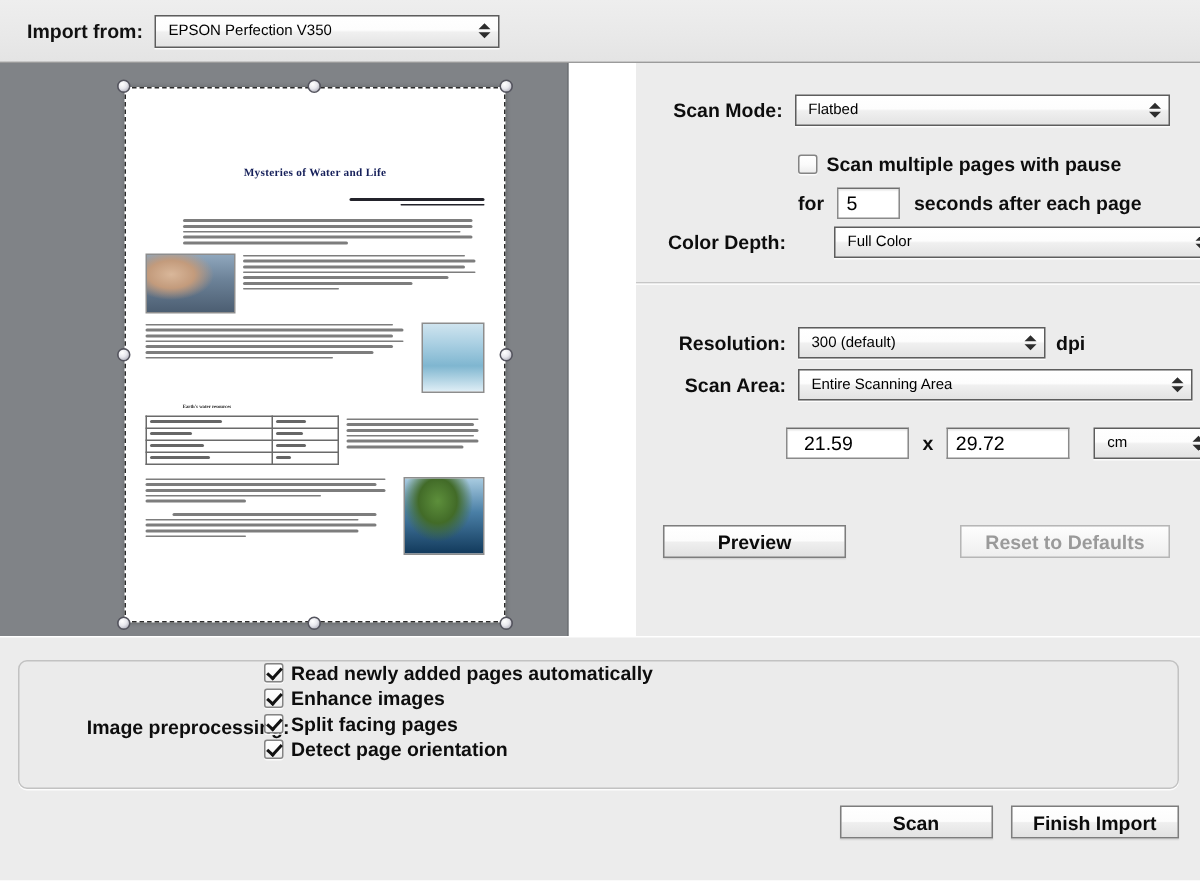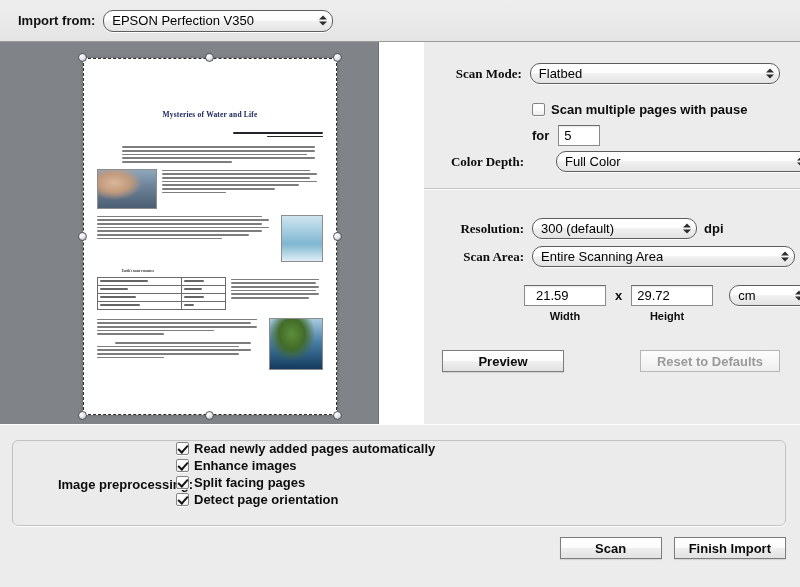--- a/index.html
+++ b/index.html
@@ -39,24 +39,24 @@
 
   
   .popup {
     position: relative;
     display: inline-flex;
     align-items: center;
     box-sizing: border-box;
     height: 21px;
     padding: 0 24px 0 8px;
     border: 1px solid #5d5d5d;
-    border-radius: 10px;
+    border-radius: 0;
     background: linear-gradient(to bottom, #ffffff 0%, #fdfdfd 45%, #f0f0f0 52%, #e3e3e3 100%);
     box-shadow: 0 1px 0 rgba(255,255,255,0.85);
-    font-size: 13px;
+    font-size: 10px;
     color: #000;
     white-space: nowrap;
     overflow: hidden;
     cursor: default;
   }
   .popup .popup-text {
     overflow: hidden;
     text-overflow: ellipsis;
     white-space: nowrap;
   }
@@ -253,21 +253,20 @@
     position: absolute;
     display: flex;
     align-items: center;
   }
   .field-label {
     font-size: 13px;
     font-weight: bold;
     color: #0d0d0d;
     text-align: right;
     white-space: nowrap;
-    font-family: Liberation Serif, serif;
   }
   .plain-label {
     font-size: 13px;
     font-weight: bold;
     color: #0d0d0d;
     white-space: nowrap;
   }
   .unit-label {
     font-size: 13px;
     font-weight: bold;
@@ -533,20 +532,21 @@
   <div class="field-row" style="left:108px; top:60px;">
     <span class="cbox"></span>
     <span class="cb-label" style="margin-left:6px;">Scan multiple pages with pause</span>
   </div>
 
   <div class="field-row" style="left:108px; top:83px;">
     <span class="plain-label" style="margin-right:9px;">for</span>
     <div class="textfield" style="width:42px;">
       <span>5</span>
     </div>
+    <span class="plain-label" style="margin-left:9px;">seconds after each page</span>
   </div>
 
   <div class="field-row" style="left:0; top:109px;gap:24px;">
     <span class="field-label" style="width:100px;">Color Depth:</span>
     <div class="popup" style="margin-left:8px; width:255px;">
       <span class="popup-text">Full Color</span>
       <span class="stepper-arrows">
           <i class="up"></i>
           <i class="down"></i>
         </span>
@@ -588,25 +588,20 @@
     </div>
     <div class="popup" style="margin-left:16px; width:80px;">
       <span class="popup-text">cm</span>
       <span class="stepper-arrows">
           <i class="up"></i>
           <i class="down"></i>
         </span>
     </div>
   </div>
 
-  <div class="field-row" style="left:100px; top:268px;">
-    <span class="cb-label" style="width:82px; text-align:center; display:inline-block; font-size:11px;">Width</span>
-    <span style="width:20px;"></span>
-    <span class="cb-label" style="width:82px; text-align:center; display:inline-block; font-size:11px;">Height</span>
-  </div>
 
   <div class="field-row" style="left:18px; top:308px;">
     <div class="pushbtn" style="min-width:122px;">Preview</div>
   </div>
   <div class="field-row" style="left:216px; top:308px;">
     <div class="pushbtn disabled" style="min-width:140px;">Reset to Defaults</div>
   </div>
 </div>
 
 <div class="bottom-area">

